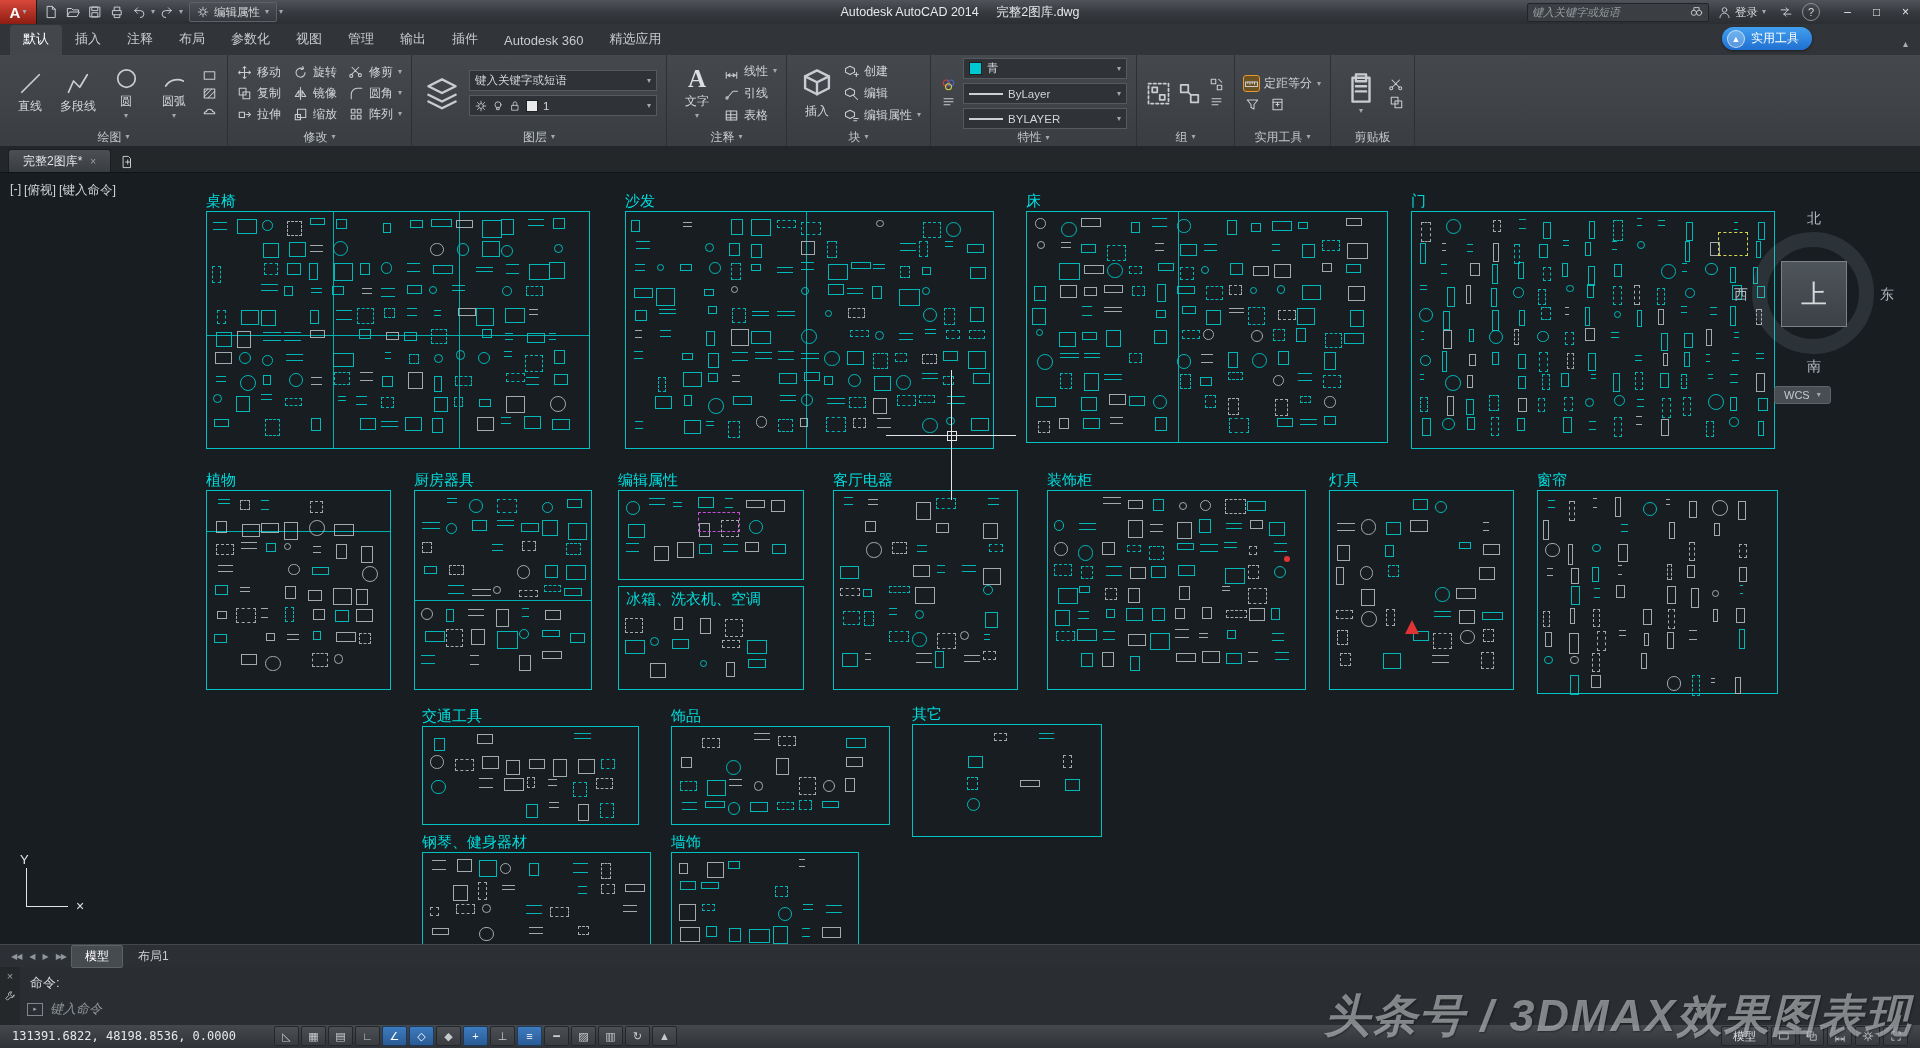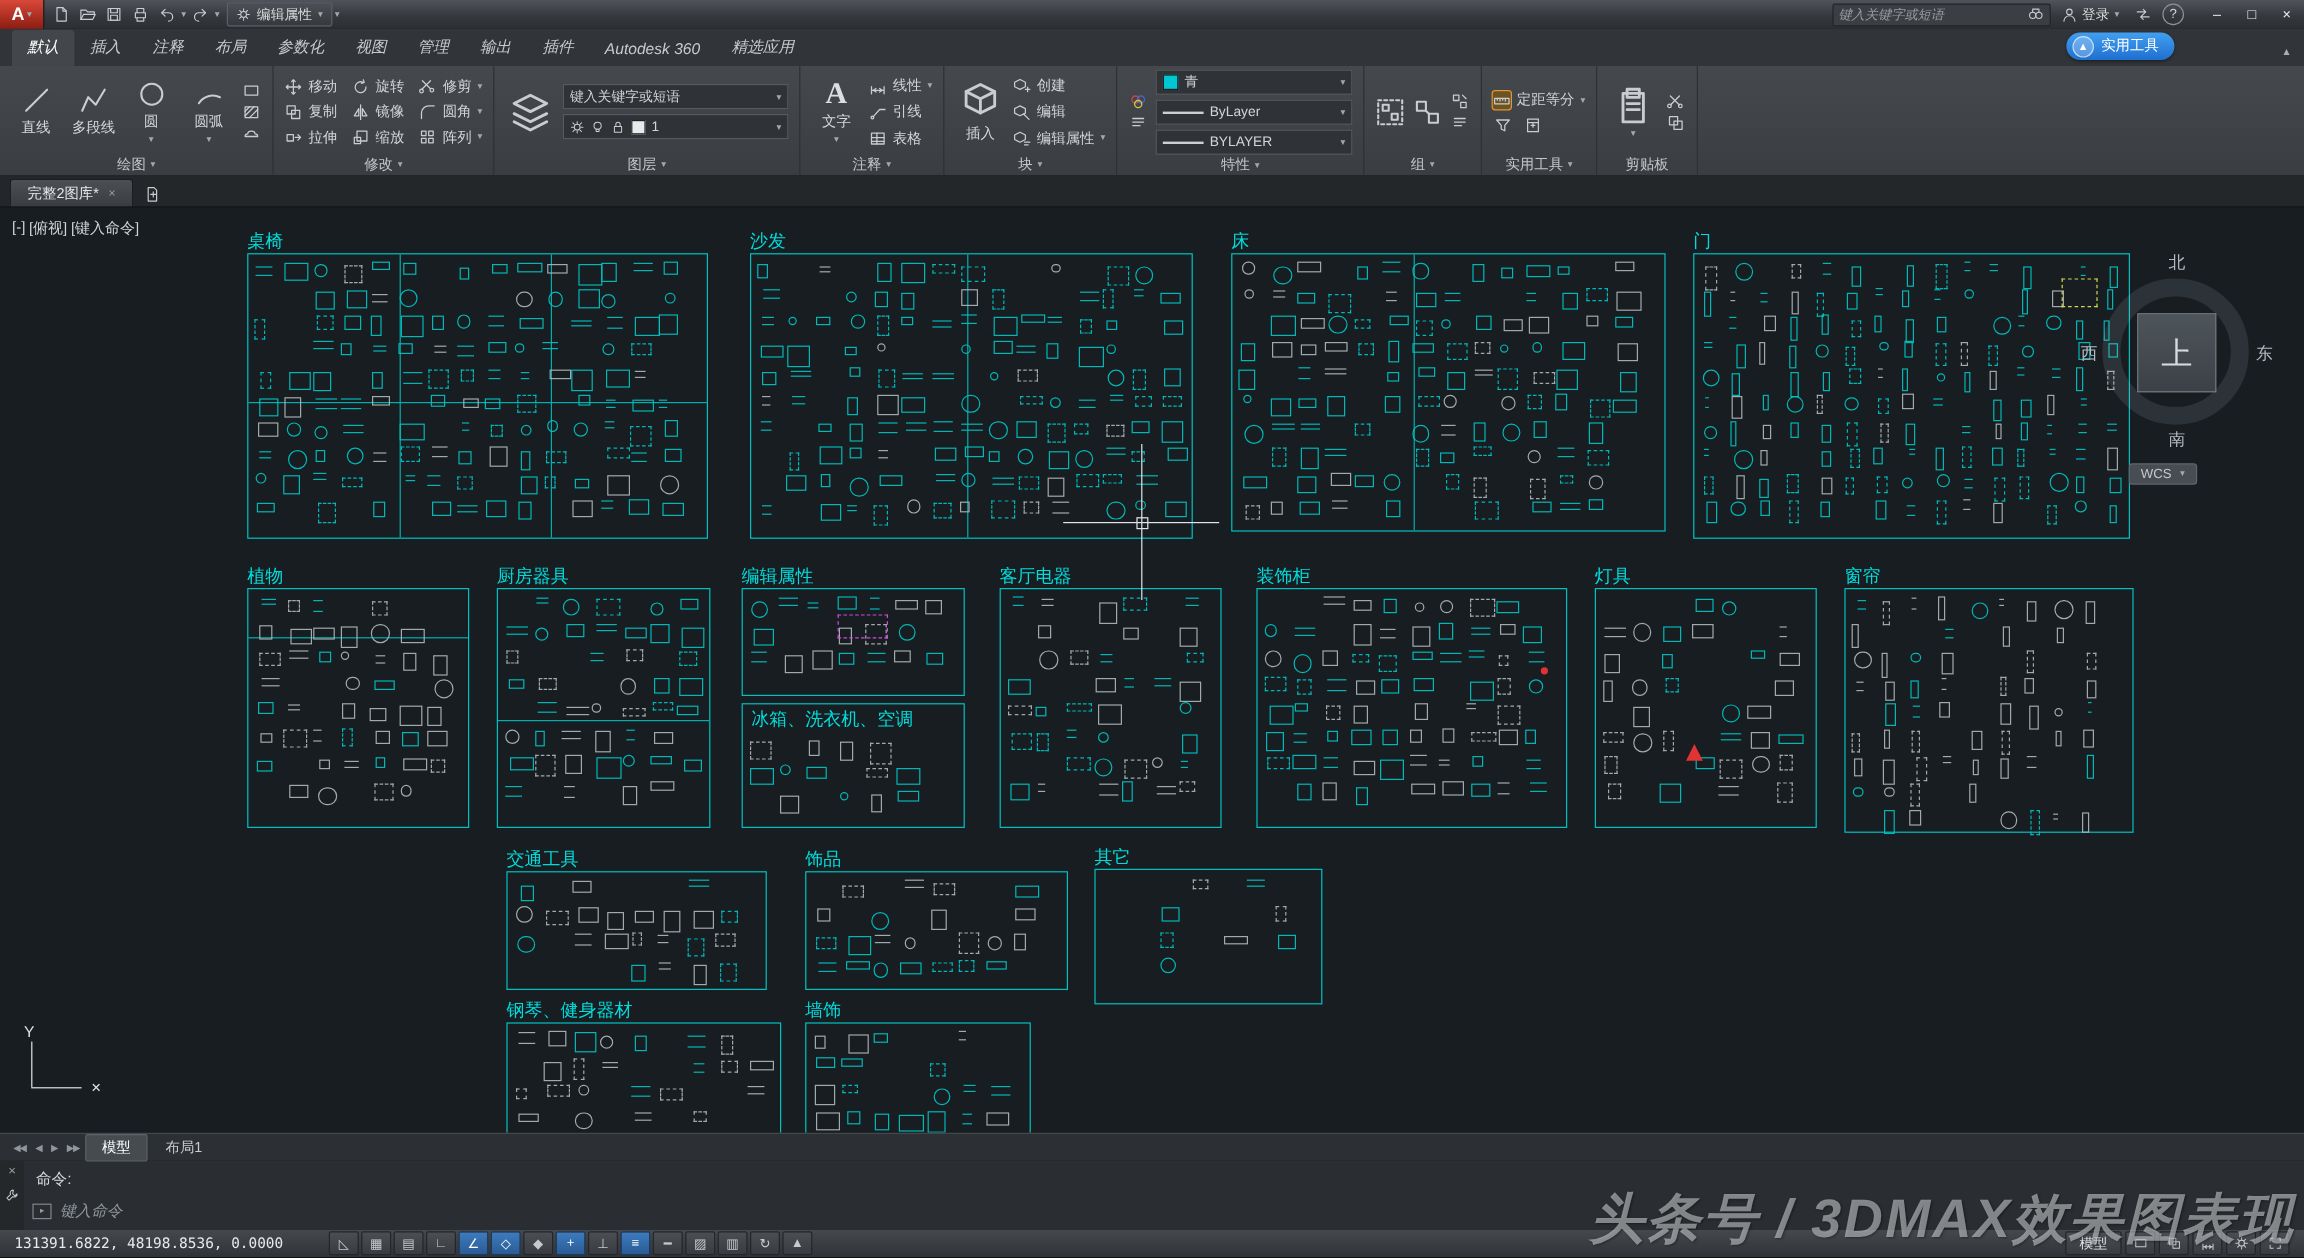--- a/index.html
+++ b/index.html
@@ -25,21 +25,21 @@
   .searchbox svg{width:13px;height:13px;}
   .tb-ico{width:22px;height:20px;display:flex;align-items:center;justify-content:center;gap:3px;}
   .tb-ico svg{width:14px;height:14px;}
   .signin{display:flex;align-items:center;gap:4px;font-size:11.5px;padding:0 4px;}
   .signin svg{width:13px;height:13px;}
   .helpq{width:16px;height:16px;border:1px solid #8d9296;border-radius:50%;display:flex;align-items:center;justify-content:center;font-size:11px;color:#d3d7da;}
   .win-btns{display:flex;margin-left:8px;}
   .win-btn{width:29px;height:24px;display:flex;align-items:center;justify-content:center;font-size:12px;color:#e9ebed;}
   
   .tabrow{position:absolute;top:24px;left:0;right:0;height:31px;background:#313539;display:flex;align-items:flex-end;padding-left:10px;z-index:29;font-size:13px;}
-  .rtab{padding:5px 13px 7px;color:#c7cbcf;font-style:italic;}
+  .rtab{padding:5px 13px 7px;color:#c7cbcf;}
   .rtab.active{background:#43474c;color:#fff;border-radius:3px 3px 0 0;}
   .rib-min{position:absolute;right:12px;bottom:6px;color:#a9aeb3;font-size:10px;}
   .upload-pill{position:absolute;top:27px;right:108px;height:23px;display:flex;align-items:center;gap:6px;z-index:40;
     background:linear-gradient(#42a0f0,#1f6fd0);border-radius:12px;padding:0 13px 0 5px;color:#fff;font-size:12px;box-shadow:0 1px 3px rgba(0,0,0,.45);}
   .pill-ico{width:16px;height:16px;border-radius:50%;background:rgba(255,255,255,.25);border:1px solid rgba(255,255,255,.6);
     display:flex;align-items:center;justify-content:center;font-size:9px;color:#fff;}
   
   .ribbon{position:absolute;top:55px;left:0;right:0;height:91px;background:linear-gradient(#45494e,#3a3e42);display:flex;z-index:28;border-bottom:1px solid #232629;}
   .panel{height:100%;display:flex;flex-direction:column;border-right:1px solid #2d3034;}
   .p-body{flex:1;display:flex;align-items:center;gap:6px;padding:3px 9px 0;}
@@ -187,20 +187,24 @@
         <span data-icon="gear" style="width:12px;height:12px;display:inline-flex;">
             <svg viewBox="0 0 20 20">
               <circle cx="10" cy="10" r="4"></circle>
               <path d="M10 2v3M10 15v3M2 10h3M15 10h3M4.5 4.5l2 2M13.5 13.5l2 2M15.5 4.5l-2 2M6.5 13.5l-2 2"></path>
             </svg>
           </span>
         <span>编辑属性</span>
         <span class="caret">▾</span>
       </div>
       <span class="caret">▾</span>
+    </div>
+    <div class="title-center">
+      <span>Autodesk AutoCAD 2014</span>
+      <span class="doc">完整2图库.dwg</span>
     </div>
     <div class="title-right">
       <div class="searchbox">
         <span>键入关键字或短语</span>
         <span data-icon="binocular" style="width:14px;height:14px;display:inline-flex;">
             <svg viewBox="0 0 20 20">
               <circle cx="6" cy="12" r="4"></circle>
               <circle cx="14" cy="12" r="4"></circle>
               <path d="M6 8V4h8v4"></path>
             </svg>

